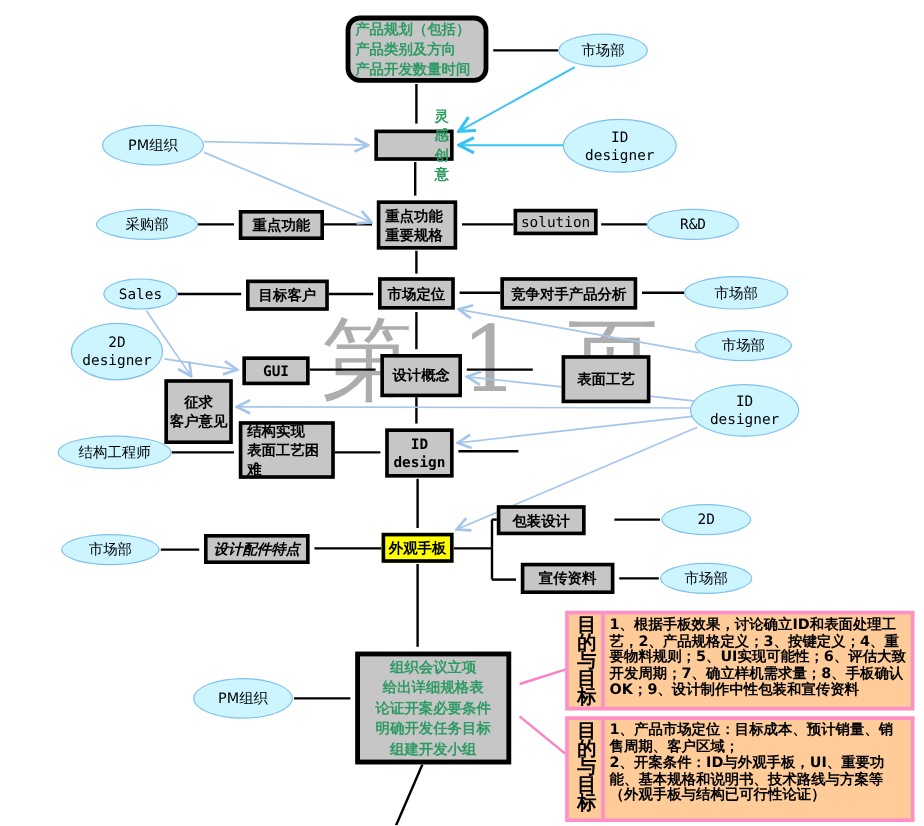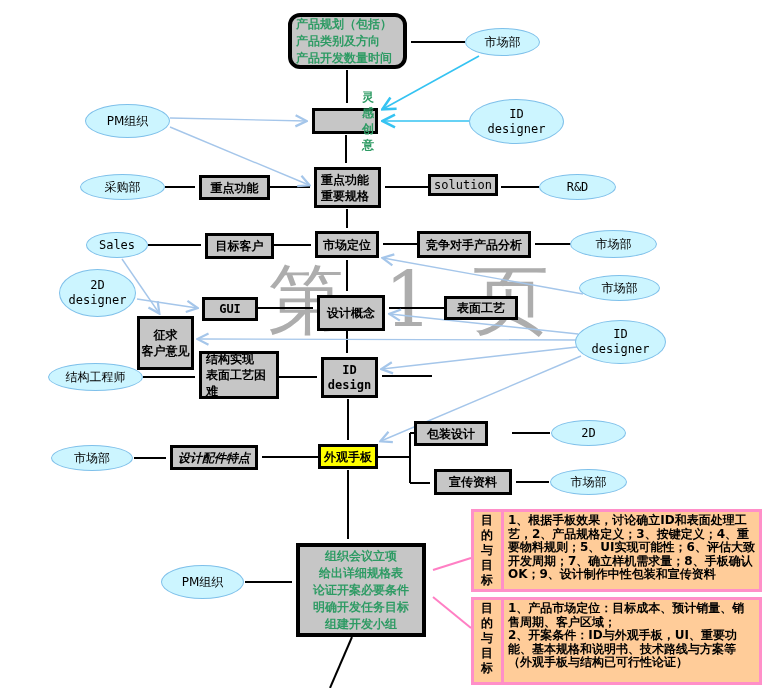--- a/index.html
+++ b/index.html
@@ -29,21 +29,21 @@
   .box.big{border-width:4px;line-height:17px;}
   .box.yellow{background:var(--highlight-yellow);}
   .mono{font-family:"DejaVu Sans Mono","Liberation Mono",monospace;}
   .ellipse{position:absolute;z-index:2;background:var(--ellipse-fill);
            border:1.5px solid var(--ellipse-border);border-radius:50%;box-sizing:border-box;
            display:flex;align-items:center;justify-content:center;text-align:center;
            font-size:12px;color:#000000;white-space:pre-line;line-height:15px;}
   .note{position:absolute;z-index:2;background:var(--note-fill);
         border:3px solid var(--note-border);box-sizing:border-box;display:flex;}
   .note-label{width:30px;border-right:3px solid var(--note-border);box-sizing:border-box;
-              font-size:12px;font-weight:bold;line-height:15px;padding:1px 0 0 7px;
+              font-size:16px;font-weight:bold;line-height:15px;padding:1px 0 0 7px;
               word-break:break-all;}
   .note-text{flex:1;font-size:12px;font-weight:bold;line-height:13.5px;
              padding:2px 3px 1px 4px;white-space:pre-wrap;}
 </style>
 </head>
 <body>
 
 <div id="canvas">
 
   <div class="watermark">第 1 页</div>
@@ -118,21 +118,21 @@
   <div class="box green" style="left:312px;top:108px;width:66px;height:26px;padding-left:46px;">灵感创意</div>
   <div class="box left" style="left:314px;top:167px;width:67px;height:41px;">重点功能
 重要规格</div>
   <div class="box" style="left:199px;top:175px;width:71px;height:25px;">重点功能</div>
   <div class="box mono" style="left:428px;top:174px;width:70px;height:22px;font-weight:normal;">solution</div>
   <div class="box" style="left:315px;top:231px;width:64px;height:27px;">市场定位</div>
   <div class="box" style="left:205px;top:233px;width:69px;height:26px;">目标客户</div>
   <div class="box" style="left:417px;top:231px;width:114px;height:27px;">竞争对手产品分析</div>
   <div class="box" style="left:317px;top:295px;width:68px;height:36px;">设计概念</div>
   <div class="box mono" style="left:202px;top:297px;width:56px;height:24px;">GUI</div>
-  <div class="box" style="left:444px;top:296px;width:74px;height:24px;text-align:right;">表面工艺</div>
+  <div class="box" style="left:468px;top:296px;width:74px;height:40px;text-align:right;">表面工艺</div>
   <div class="box" style="left:137px;top:316px;width:57px;height:54px;">征求
 客户意见</div>
   <div class="box left" style="left:199px;top:351px;width:80px;height:48px;">结构实现
 表面工艺困难</div>
   <div class="box mono" style="left:321px;top:357px;width:57px;height:41px;line-height:15px;">ID
 design</div>
   <div class="box yellow" style="left:318px;top:444px;width:60px;height:25px;">外观手板</div>
   <div class="box" style="left:170px;top:445px;width:88px;height:25px;font-style:italic;">设计配件特点</div>
   <div class="box" style="left:414px;top:421px;width:74px;height:25px;">包装设计</div>
   <div class="box" style="left:434px;top:469px;width:78px;height:26px;">宣传资料</div>

